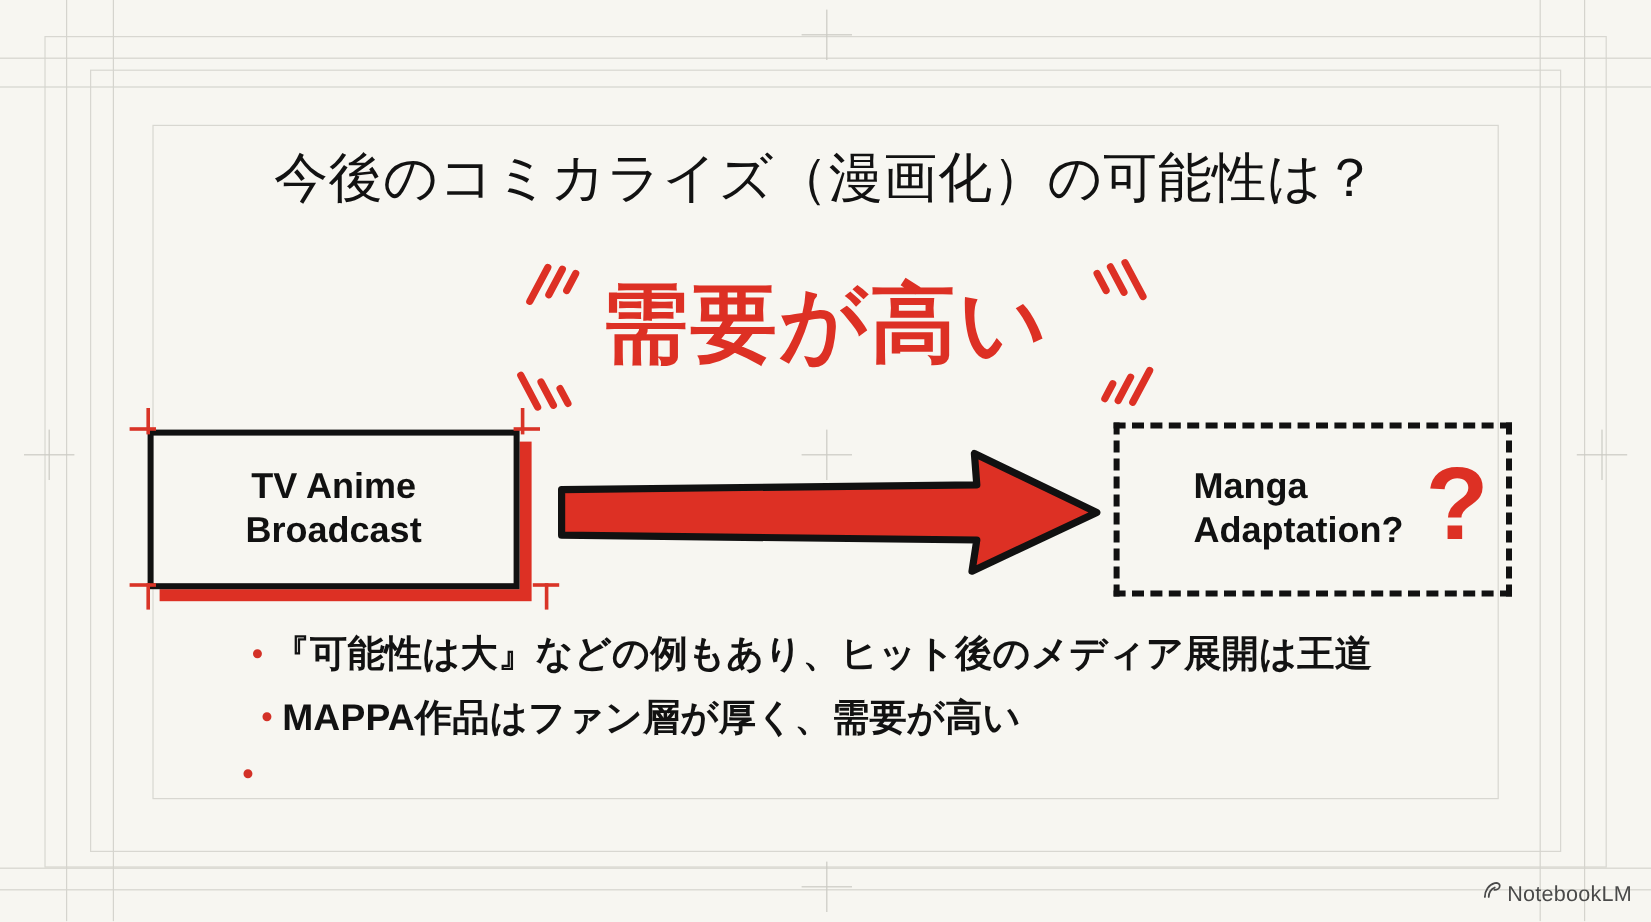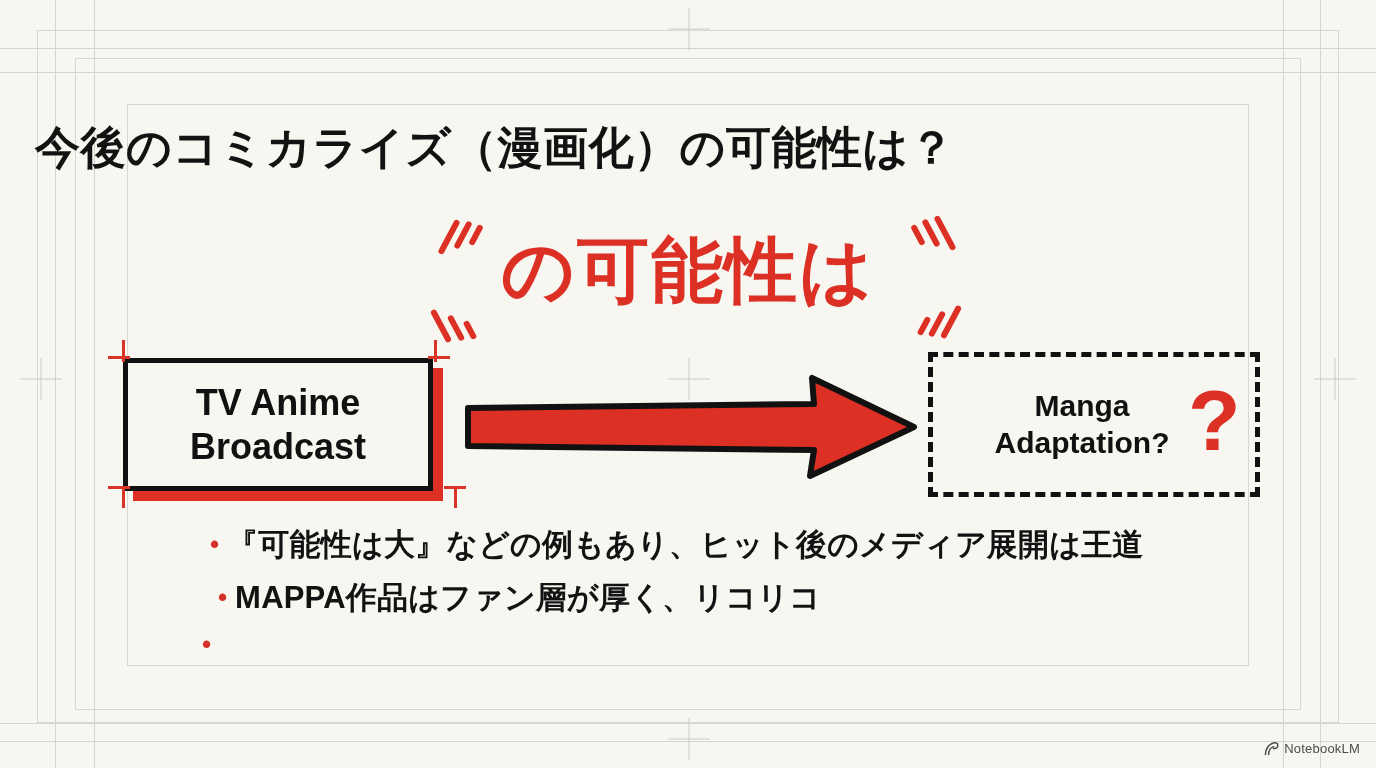--- a/index.html
+++ b/index.html
@@ -72,26 +72,26 @@
     height: 100%; width: 1px;
     transform: translateX(-0.5px);
   }
 
   
   #title {
     position: absolute;
     left: 0;
     right: 0;
     top: 118px;
+    text-align: center;
     font-size: 45px;
-    font-weight: 700;
+    font-weight: 400;
     letter-spacing: 0.5px;
     color: #121212;
     white-space: nowrap;
-    margin-left: 35px;
   }
 
   
   #headline-wrap {
     position: absolute;
     left: 50%;
     top: 212px;
     transform: translateX(-50%);
     width: 560px;
     height: 128px;
@@ -159,21 +159,21 @@
   #box-left-shadow {
     position: absolute;
     left: 133px;
     top: 368px;
     width: 310px;
     height: 133px;
     background: #dd3024;
     z-index: 2;
   }
   #box-left-label {
-    font-size: 36px;
+    font-size: 30px;
     font-weight: 700;
     color: #111111;
     text-align: center;
     line-height: 1.22;
     white-space: pre-line;
   }
 
   
   .reg {
     position: absolute;
@@ -200,21 +200,21 @@
     display: flex;
     align-items: center;
     justify-content: center;
     z-index: 3;
     pointer-events: auto;
   }
   #box-right-label {
     font-size: 30px;
     font-weight: 700;
     color: #111111;
-    text-align: center;
+    text-align: left;
     line-height: 1.22;
     white-space: pre-line;
     transform: translateX(-12px);
   }
   #qmark {
     position: absolute;
     left: 1188px;
     top: 377px;
     font-size: 86px;
     font-weight: 700;
@@ -264,24 +264,24 @@
   .bullet.b1 { margin-left: 14px; }
   .bullet.b2 { margin-left: 22px; }
   .bullet.b3 { margin-left: 6px; }
 
   
   #watermark {
     position: absolute;
     right: 16px;
     bottom: 12px;
     display: flex;
-    align-items: flex-end;
+    align-items: flex-start;
     gap: 5px;
     color: #3c3c3c;
-    font-size: 13px;
+    font-size: 18px;
     letter-spacing: 0.2px;
     opacity: 0.92;
   }
   #watermark svg { display: block; }
 </style>
 </head>
 <body>
 
 <div id="slide">
 
@@ -320,21 +320,21 @@
     <div class="burst bl">
         <i></i>
         <i></i>
         <i></i>
       </div>
     <div class="burst br">
         <i></i>
         <i></i>
         <i></i>
       </div>
-    <div id="headline">の可能性は</div>
+    <div id="headline">需要が高い</div>
   </div>
 
   <div id="box-left-shadow"></div>
 
   <div id="box-left">
     <div id="box-left-label">TV Anime
 Broadcast</div>
   </div>
 
   <div class="reg" style="left:108px; top:340px; width:30px; height:30px;">
@@ -364,21 +364,21 @@
   </div>
   <div id="qmark">?</div>
 
   <div id="bullets">
     <div class="bullet b1">
       <span class="dot">•</span>
       <span class="btext">『可能性は大』などの例もあり、ヒット後のメディア展開は王道</span>
     </div>
     <div class="bullet b2">
       <span class="dot">•</span>
-      <span class="btext">MAPPA作品はファン層が厚く、リコリコ</span>
+      <span class="btext">MAPPA作品はファン層が厚く、需要が高い</span>
     </div>
     <div class="bullet b3">
       <span class="dot">•</span>
     </div>
   </div>
 
   <div id="watermark">
     <svg width="15" height="14" viewBox="0 0 15 14" aria-hidden="true">
       <path d="M1.4,12.4 C1.4,7.2 4.6,2.2 9.6,1.0 C12.2,0.4 13.8,1.4 13.8,3.2 C13.8,5.4 11.6,6.6 9.4,6.6" fill="none" stroke="#3c3c3c" stroke-width="1.5" stroke-linecap="round"></path>
       <path d="M4.6,12.4 C4.6,9.2 6.4,5.6 9.6,4.6" fill="none" stroke="#3c3c3c" stroke-width="1.5" stroke-linecap="round"></path>

